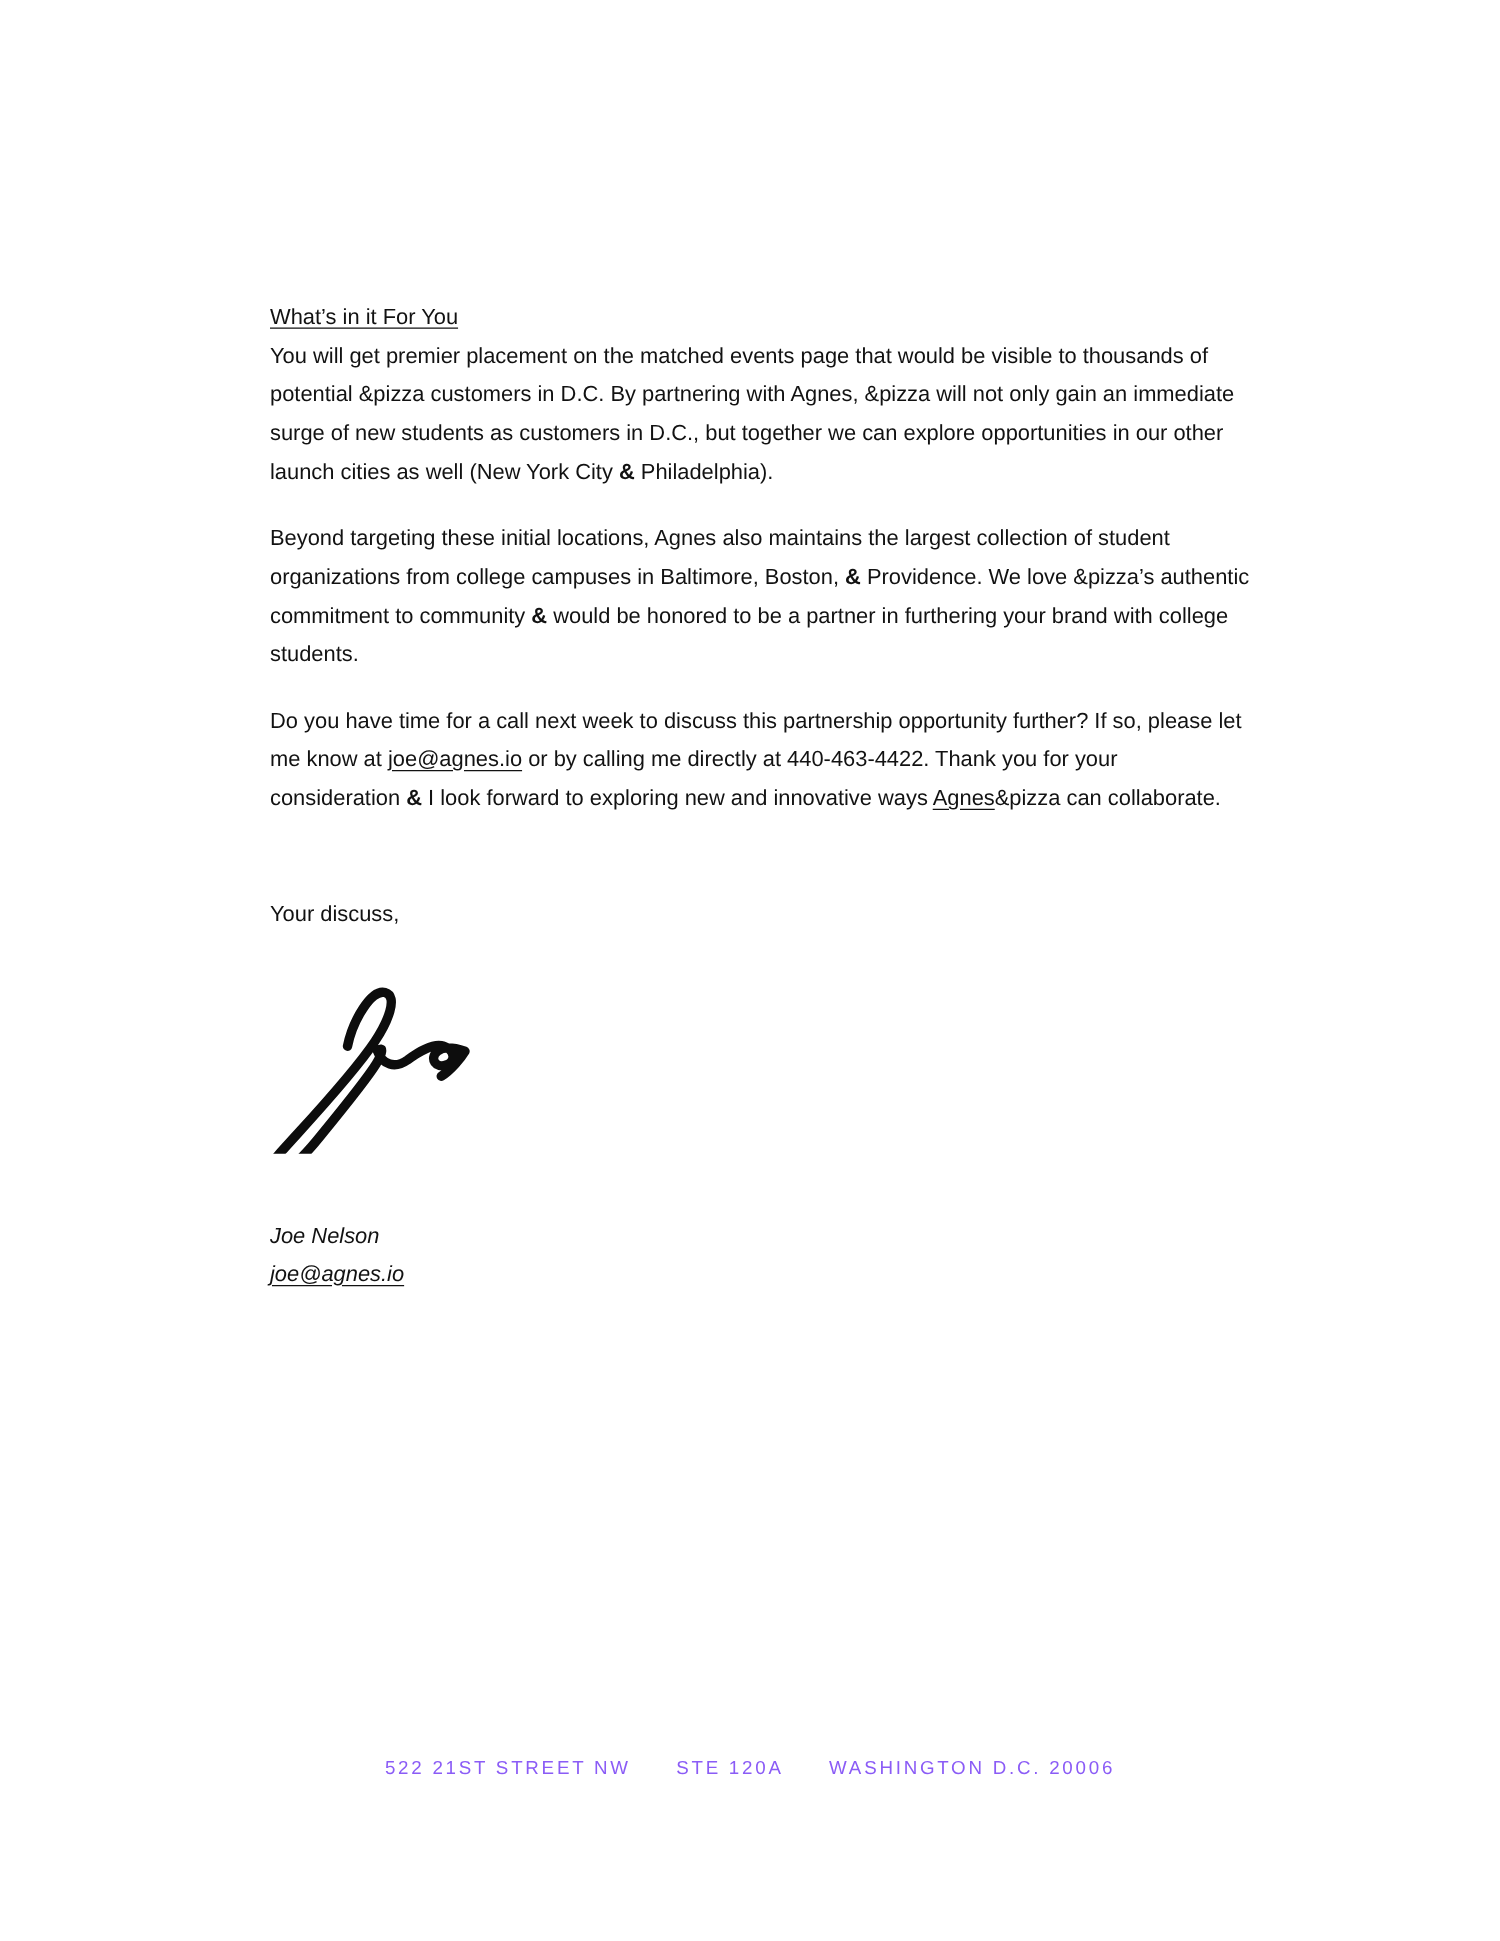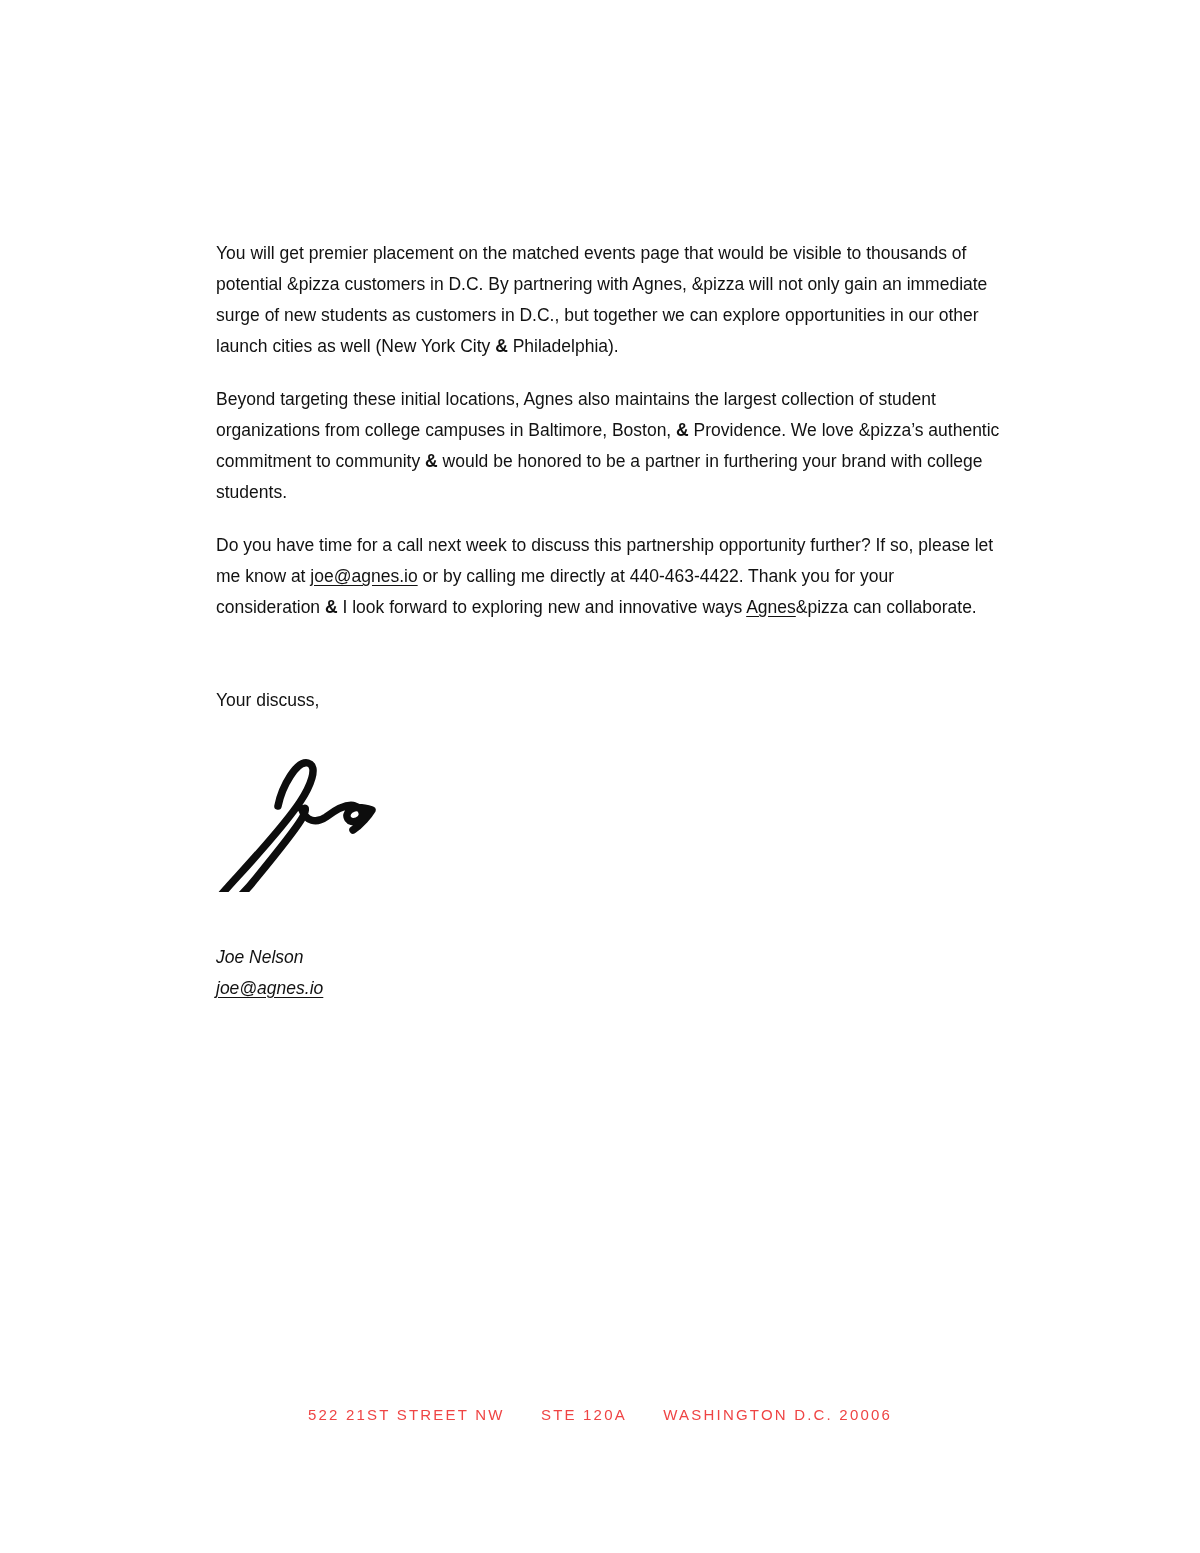--- a/index.html
+++ b/index.html
@@ -37,33 +37,34 @@
   }
   .signature svg { display: block; width: 178px; height: 142px; }
   .sig-block { margin-top: 50px; font-style: italic; }
   .footer {
     position: absolute;
     left: 0; top: 1400px;
     width: 1200px;
     text-align: center;
     font-size: 15px;
     letter-spacing: 2.2px;
-    color: #ef4444;
+    color: #8b5cf6;
     line-height: 30px;
     white-space: nowrap;
   }
   .footer span { margin: 0 15px; }
 </style>
 </head>
 <body>
 
 <div class="page">
 
   <div class="content">
 
+    <p class="first"><span class="heading">What’s in it For You</span></p>
 
     <p class="para first"><span>You will get premier placement on the matched events page that would be visible to thousands of potential &amp;pizza customers in D.C. By partnering with Agnes, &amp;pizza will not only gain an immediate surge of new students as customers in D.C., but together we can explore opportunities in our other launch cities as well (New York City </span><span class="b">&amp;</span><span> Philadelphia).</span></p>
 
     <p class="para"><span>Beyond targeting these initial locations, Agnes also maintains the largest collection of student organizations from college campuses in Baltimore, Boston, </span><span class="b">&amp;</span><span> Providence. We love &amp;pizza’s authentic commitment to community </span><span class="b">&amp;</span><span> would be honored to be a partner in furthering your brand with college students.</span></p>
 
 
     <p class="para"><span>Do you have time for a call next week to discuss this partnership opportunity further? If so, please let me know at </span><a class="lnk">joe@agnes.io</a><span> or by calling me directly at 440-463-4422. Thank you for your consideration </span><span class="b">&amp;</span><span> I look forward to exploring new and innovative ways </span><a class="lnk">Agnes</a><span>&amp;pizza can collaborate.</span></p>
 
     <p class="closing">Your discuss,</p>
 

